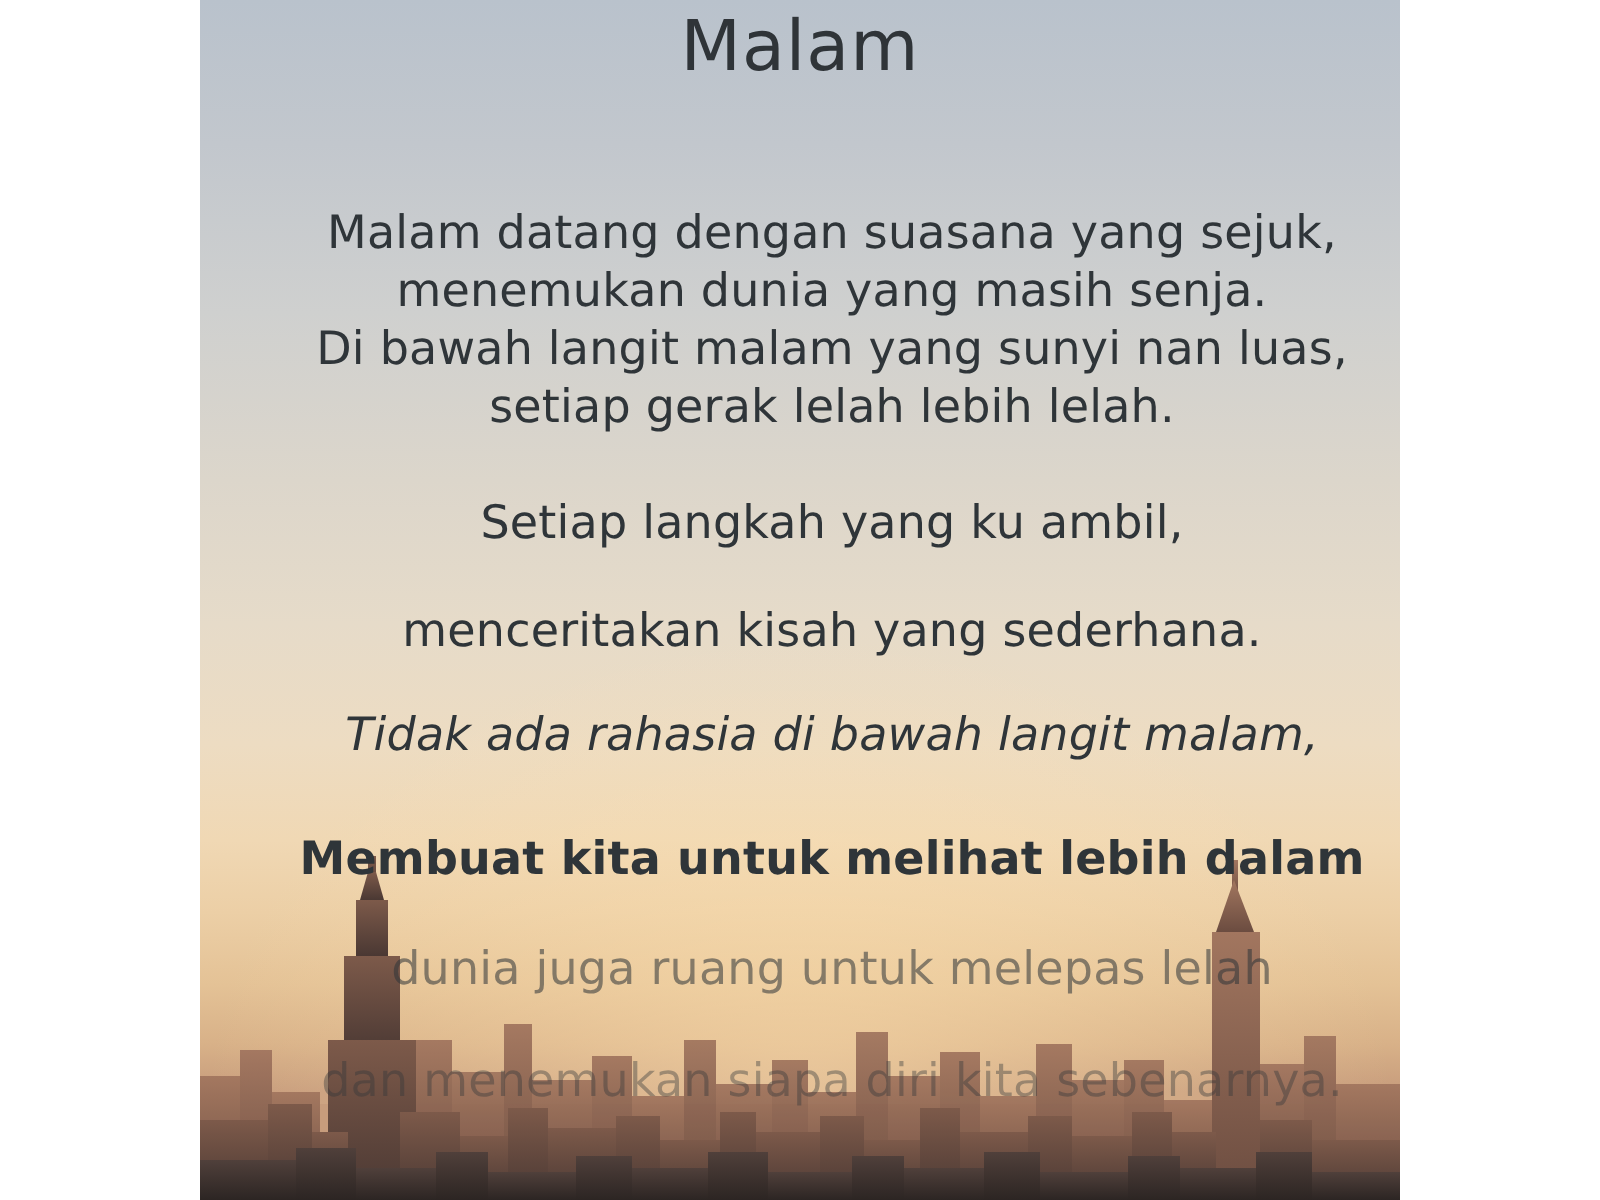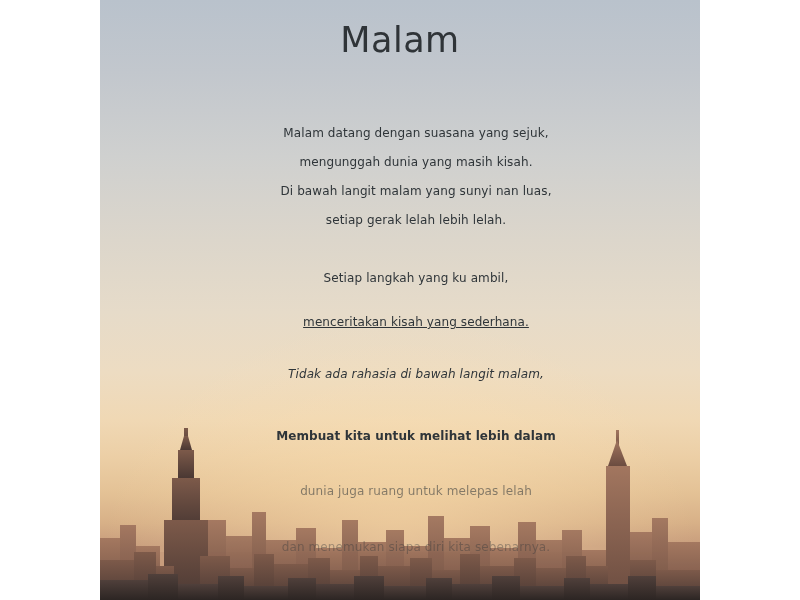--- a/index.html
+++ b/index.html
@@ -69,45 +69,45 @@
     left: 0;
     top: 0;
     width: 600px;
     height: 600px;
     color: #2e3338;
     text-align: center;
   }
 
   .poem-title {
     margin: 0;
-    padding-top: 18px;
+    padding-top: 2px;
     font-size: 35px;
     font-weight: 400;
     letter-spacing: 0.5px;
     color: #2f3438;
     line-height: 44px;
   }
 
   .stanza {
     margin: 0;
     padding: 0;
   }
 
   .line {
-    font-size: 12px;
+    font-size: 23px;
     line-height: 29px;
     color: #2f3539;
     letter-spacing: 0.1px;
     white-space: nowrap;
     padding-left: 32px;
   }
 
   .stanza-1 { margin-top: 57px; }
   .stanza-2 { margin-top: 29px; }
-  .stanza-3 { margin-top: 15px; text-decoration: underline; }
+  .stanza-3 { margin-top: 25px; }
   .stanza-4 { margin-top: 23px; font-style: italic; }
   .stanza-5 { margin-top: 33px; font-weight: bold; }
   .stanza-6 { margin-top: 45px; }
   .stanza-7 { margin-top: 26px; }
   .stanza-8 { margin-top: 27px; }
 
   .faded { opacity: 0.55; }
   .faded2 { opacity: 0.38; }
 </style>
 </head>
@@ -219,21 +219,21 @@
         <rect x="528" y="206" width="28" height="24"></rect>
         <rect x="556" y="216" width="44" height="14"></rect>
       </g>
     </svg>
 
     <div id="poem-text">
       <h1 class="poem-title">Malam</h1>
 
       <div class="stanza stanza-1">
         <div class="line">Malam datang dengan suasana yang sejuk,</div>
-        <div class="line">mengunggah dunia yang masih kisah.</div>
+        <div class="line">menemukan dunia yang masih senja.</div>
         <div class="line">Di bawah langit malam yang sunyi nan luas,</div>
         <div class="line">setiap gerak lelah lebih lelah.</div>
       </div>
 
       <div class="stanza stanza-2">
         <div class="line">Setiap langkah yang ku ambil,</div>
       </div>
 
       <div class="stanza stanza-3">
         <div class="line">menceritakan kisah yang sederhana.</div>

